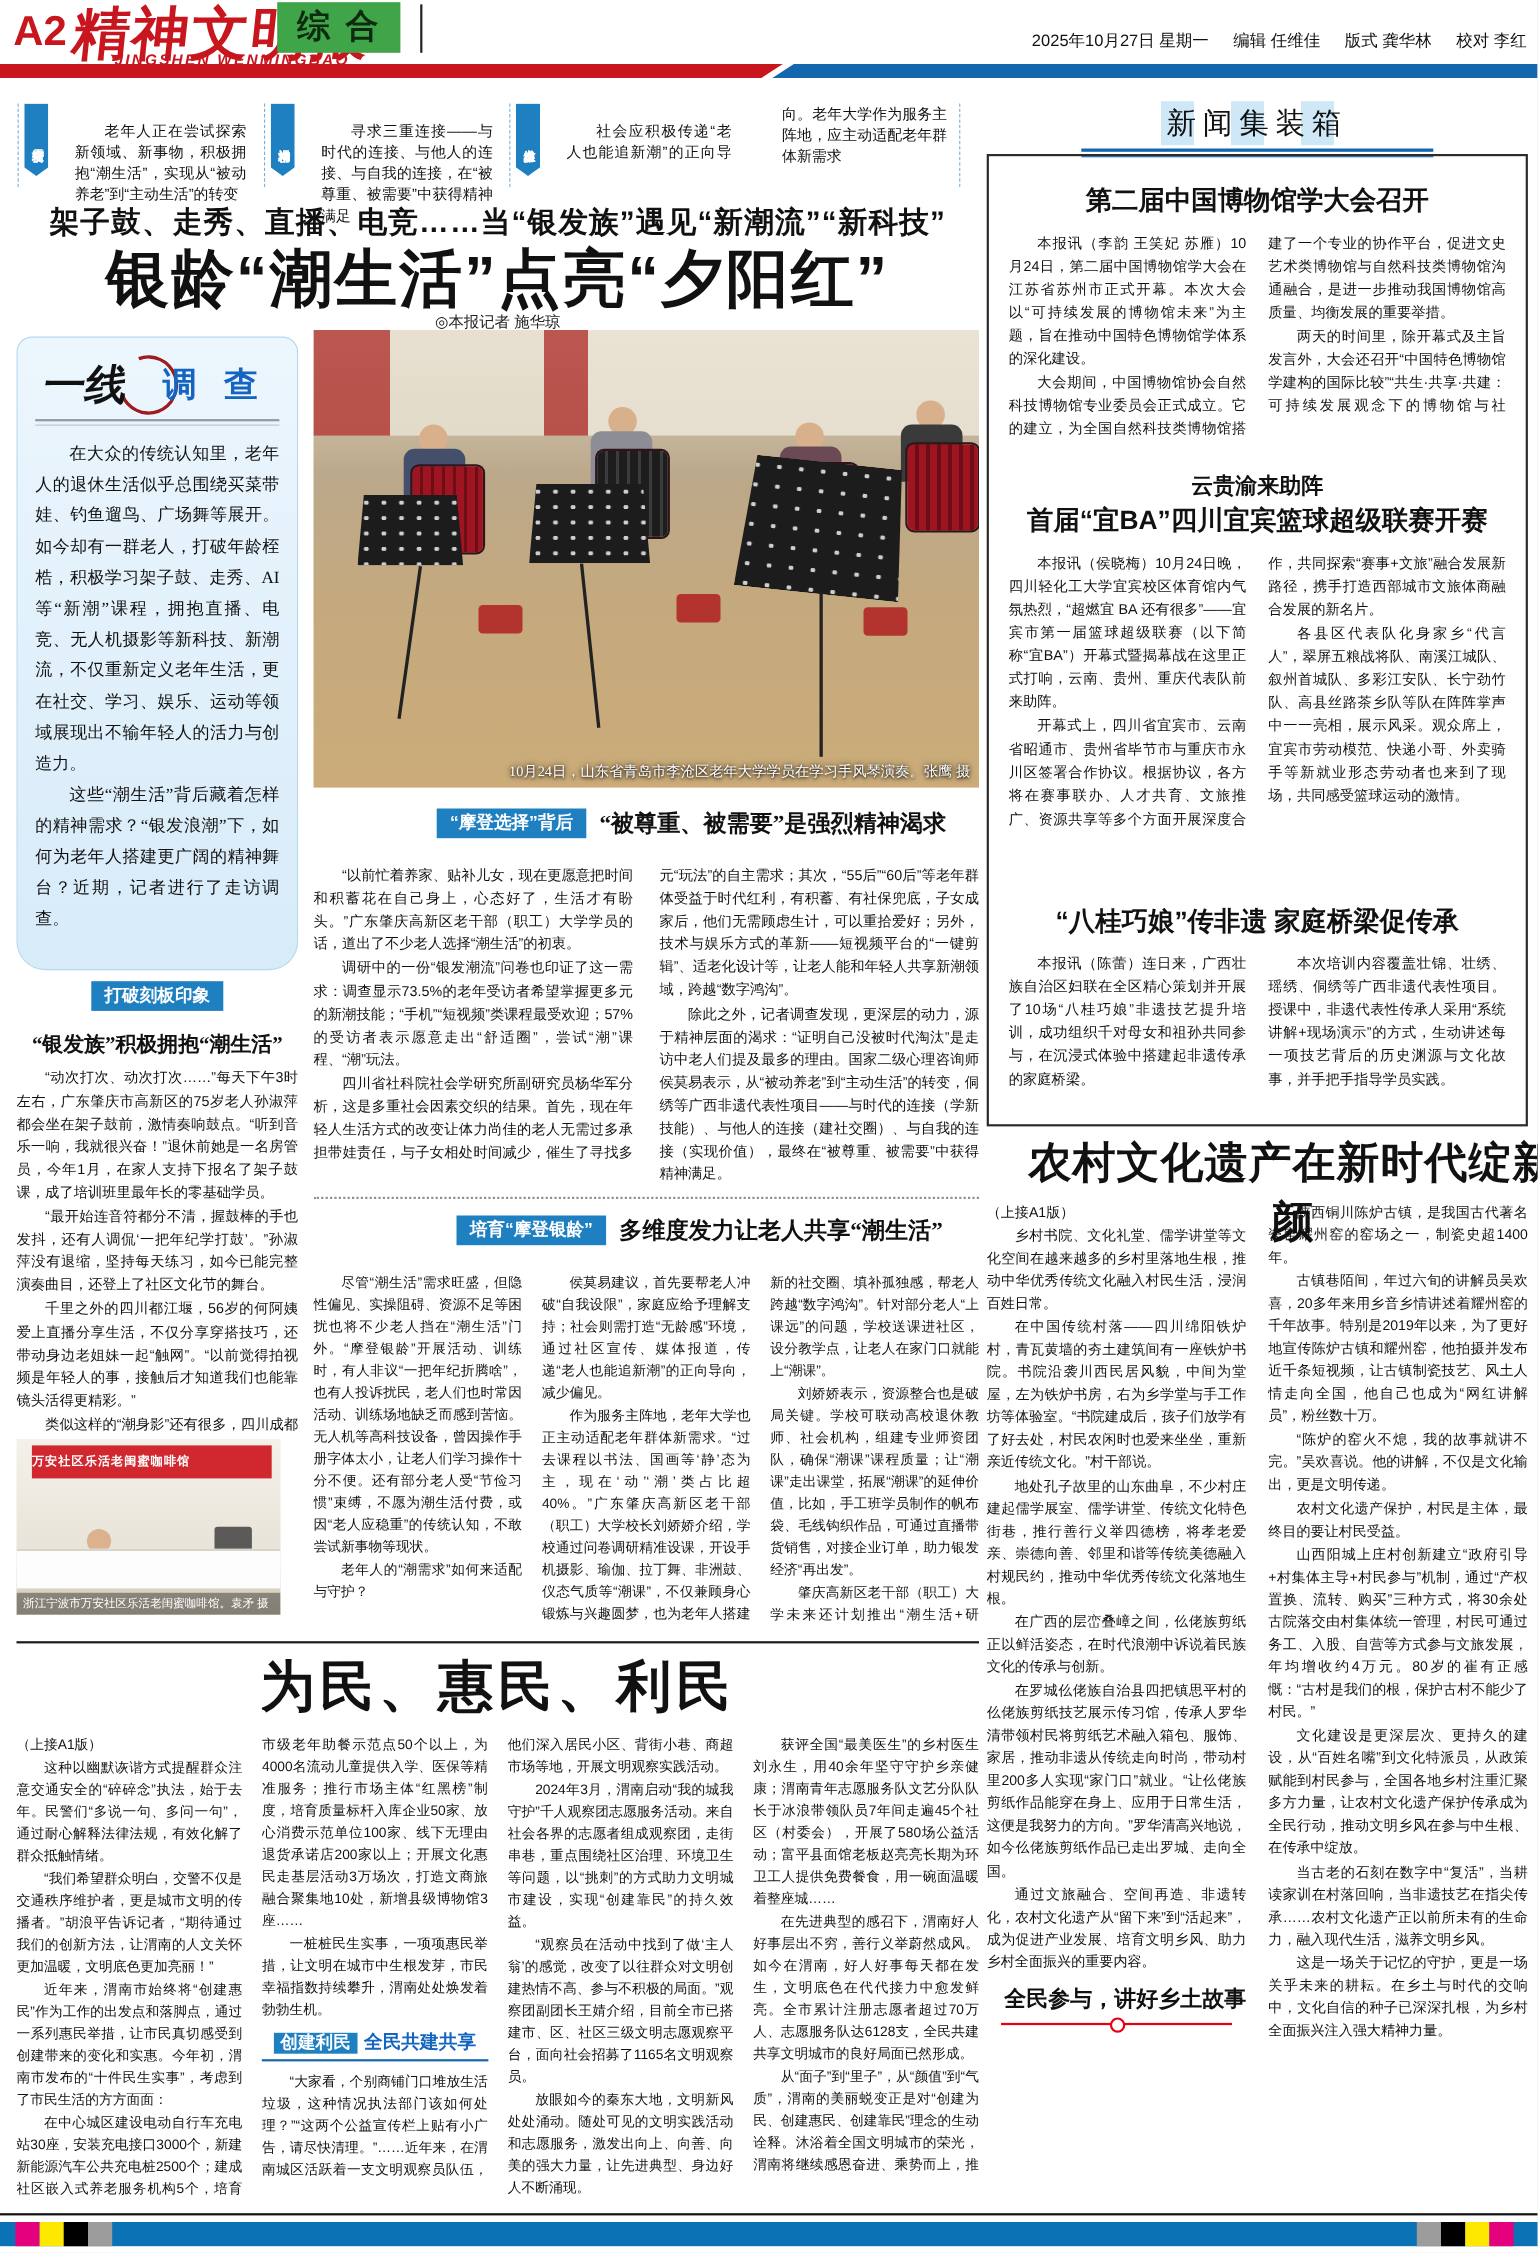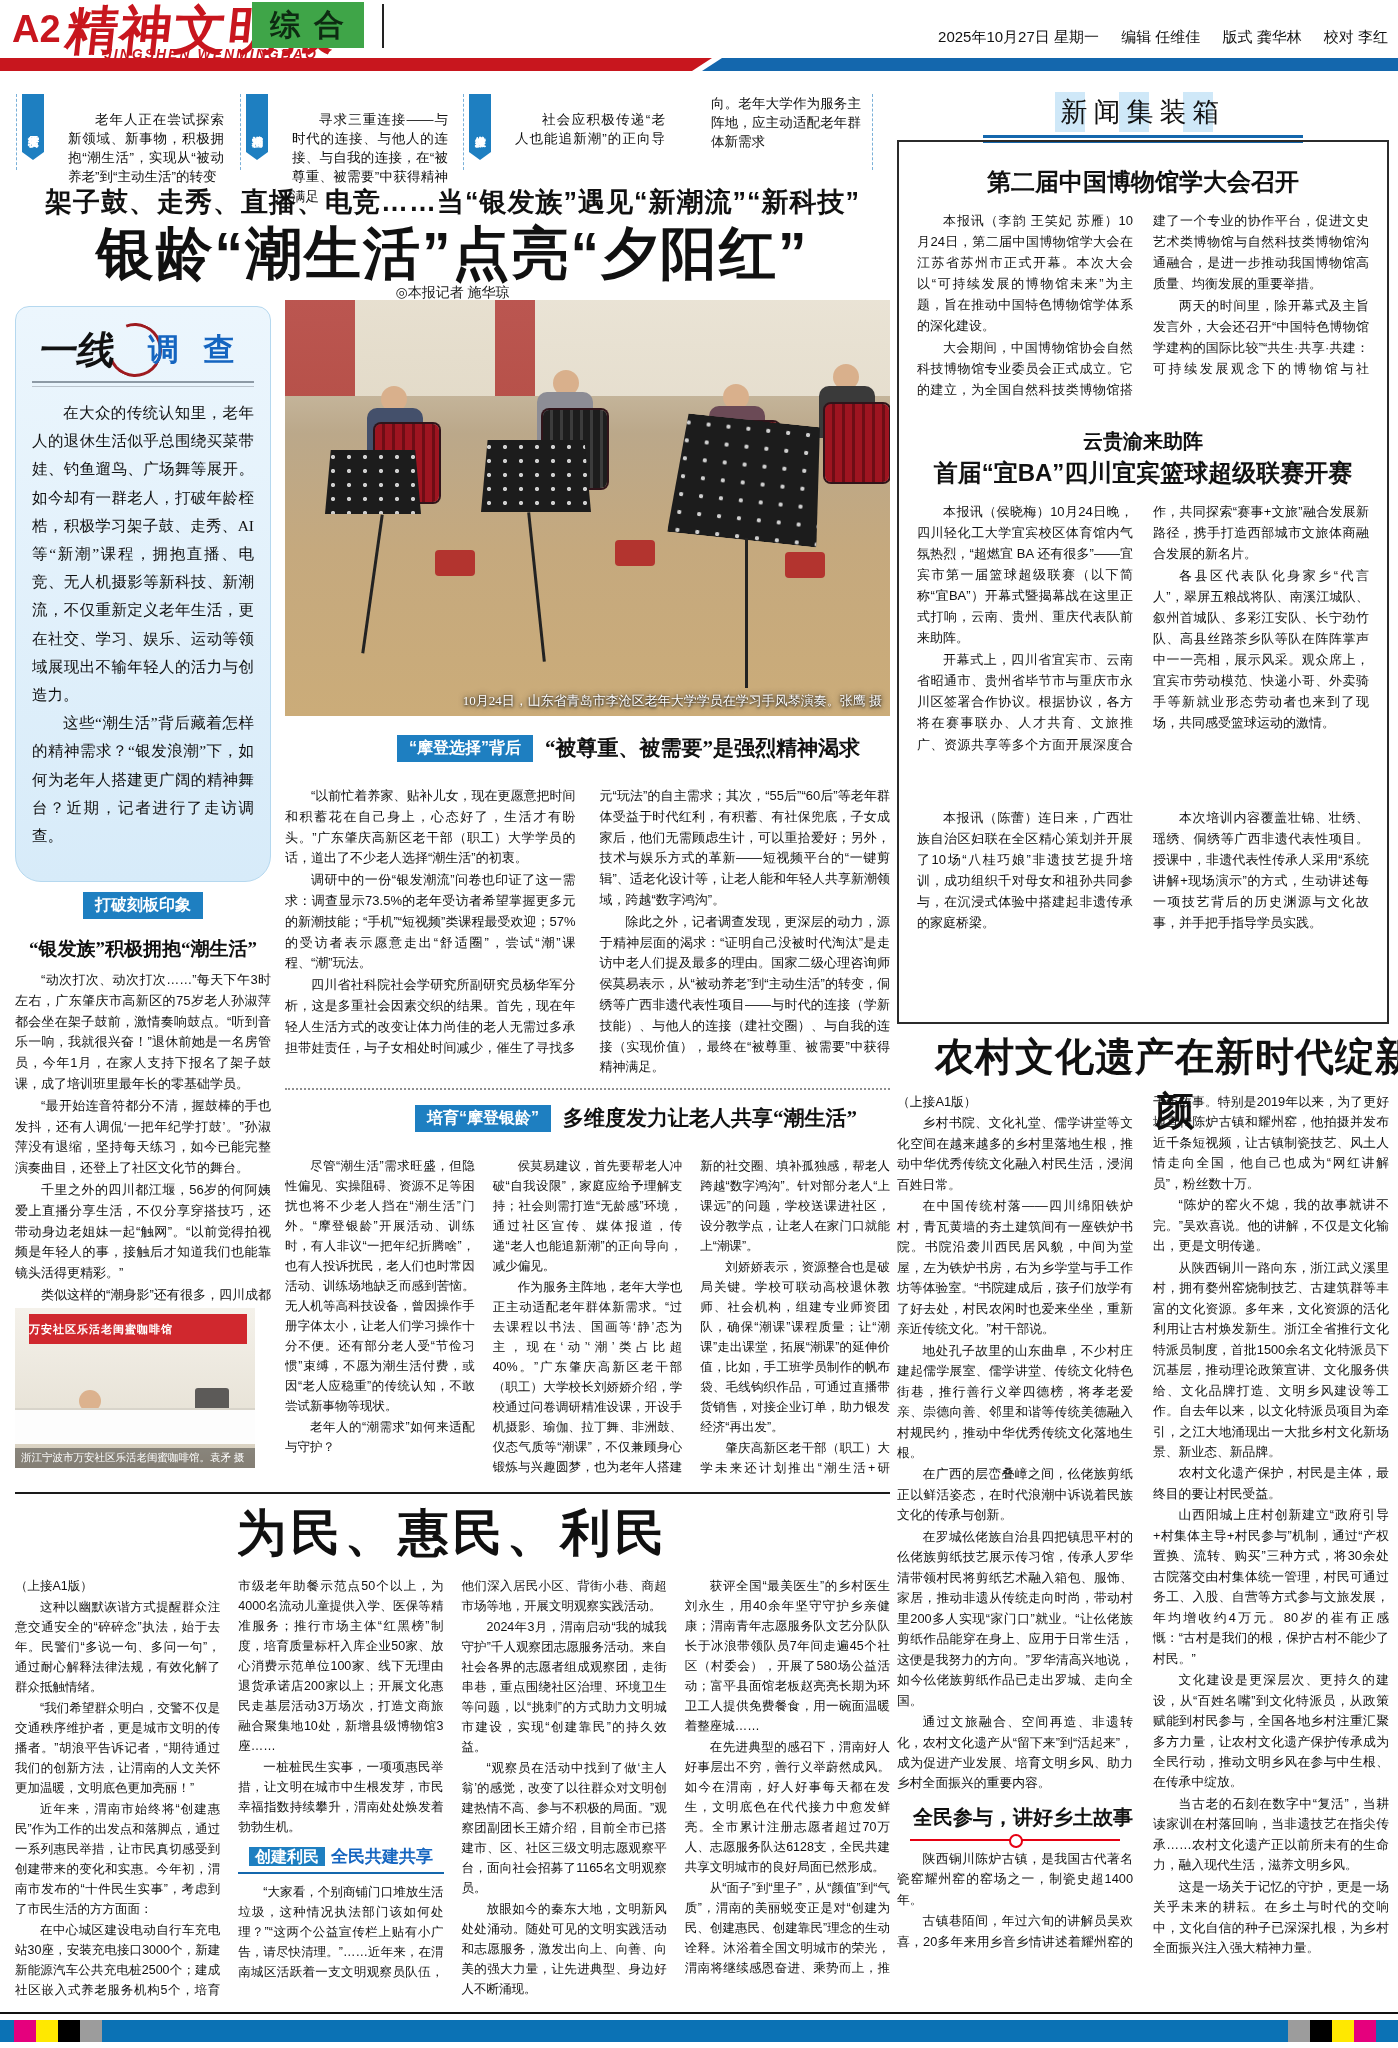--- a/index.html
+++ b/index.html
@@ -257,20 +257,21 @@
       <p>大会期间，中国博物馆协会自然科技博物馆专业委员会正式成立。它的建立，为全国自然科技类博物馆搭建了一个专业的协作平台，促进文史艺术类博物馆与自然科技类博物馆沟通融合，是进一步推动我国博物馆高质量、均衡发展的重要举措。</p>
       <p>两天的时间里，除开幕式及主旨发言外，大会还召开“中国特色博物馆学建构的国际比较”“共生·共享·共建：可持续发展观念下的博物馆与社区”“博物馆藏品管理与研究”“自然科技博物馆建设”四个平行论坛。</p>
     </div>
     <div class="nkicker">云贵渝来助阵</div>
     <div class="ntitle" style="margin-top:2px;">首届“宜BA”四川宜宾篮球超级联赛开赛</div>
     <div class="nbody bbody">
       <p>本报讯（侯晓梅）10月24日晚，四川轻化工大学宜宾校区体育馆内气氛热烈，“超燃宜 BA 还有很多”——宜宾市第一届篮球超级联赛（以下简称“宜BA”）开幕式暨揭幕战在这里正式打响，云南、贵州、重庆代表队前来助阵。</p>
       <p>开幕式上，四川省宜宾市、云南省昭通市、贵州省毕节市与重庆市永川区签署合作协议。根据协议，各方将在赛事联办、人才共育、文旅推广、资源共享等多个方面开展深度合作，共同探索“赛事+文旅”融合发展新路径，携手打造西部城市文旅体商融合发展的新名片。</p>
       <p>各县区代表队化身家乡“代言人”，翠屏五粮战将队、南溪江城队、叙州首城队、多彩江安队、长宁劲竹队、高县丝路茶乡队等队在阵阵掌声中一一亮相，展示风采。观众席上，宜宾市劳动模范、快递小哥、外卖骑手等新就业形态劳动者也来到了现场，共同感受篮球运动的激情。</p>
     </div>
+    <div class="ntitle" style="margin-top:14px;">“八桂巧娘”传非遗 家庭桥梁促传承</div>
     <div class="nbody cbody">
       <p>本报讯（陈蕾）连日来，广西壮族自治区妇联在全区精心策划并开展了10场“八桂巧娘”非遗技艺提升培训，成功组织千对母女和祖孙共同参与，在沉浸式体验中搭建起非遗传承的家庭桥梁。</p>
       <p>本次培训内容覆盖壮锦、壮绣、瑶绣、侗绣等广西非遗代表性项目。授课中，非遗代表性传承人采用“系统讲解+现场演示”的方式，生动讲述每一项技艺背后的历史渊源与文化故事，并手把手指导学员实践。</p>
     </div>
   </div>
 
   <div class="abs rtitle">农村文化遗产在新时代绽新颜</div>
   <div class="abs rbody">
     <p class="lead">（上接A1版）</p>
     <p>乡村书院、文化礼堂、儒学讲堂等文化空间在越来越多的乡村里落地生根，推动中华优秀传统文化融入村民生活，浸润百姓日常。</p>
@@ -279,21 +280,20 @@
     <p>在广西的层峦叠嶂之间，仫佬族剪纸正以鲜活姿态，在时代浪潮中诉说着民族文化的传承与创新。</p>
     <p>在罗城仫佬族自治县四把镇思平村的仫佬族剪纸技艺展示传习馆，传承人罗华清带领村民将剪纸艺术融入箱包、服饰、家居，推动非遗从传统走向时尚，带动村里200多人实现“家门口”就业。“让仫佬族剪纸作品能穿在身上、应用于日常生活，这便是我努力的方向。”罗华清高兴地说，如今仫佬族剪纸作品已走出罗城、走向全国。</p>
     <p>通过文旅融合、空间再造、非遗转化，农村文化遗产从“留下来”到“活起来”，成为促进产业发展、培育文明乡风、助力乡村全面振兴的重要内容。</p>
     <div class="rsub">
       <span class="b">全民参与，</span><span class="k">讲好乡土故事</span>
       <div class="rline"></div>
     </div>
     <p>陕西铜川陈炉古镇，是我国古代著名瓷窑耀州窑的窑场之一，制瓷史超1400年。</p>
     <p>古镇巷陌间，年过六旬的讲解员吴欢喜，20多年来用乡音乡情讲述着耀州窑的千年故事。特别是2019年以来，为了更好地宣传陈炉古镇和耀州窑，他拍摄并发布近千条短视频，让古镇制瓷技艺、风土人情走向全国，他自己也成为“网红讲解员”，粉丝数十万。</p>
     <p>“陈炉的窑火不熄，我的故事就讲不完。”吴欢喜说。他的讲解，不仅是文化输出，更是文明传递。</p>
-    <p>从陕西铜川一路向东，浙江武义溪里村，拥有婺州窑烧制技艺、古建筑群等丰富的文化资源。多年来，文化资源的活化利用让古村焕发新生。浙江全省推行文化特派员制度，首批1500余名文化特派员下沉基层，推动理论政策宣讲、文化服务供给、文化品牌打造、文明乡风建设等工作。自去年以来，以文化特派员项目为牵引，之江大地涌现出一大批乡村文化新场景、新业态、新品牌。</p>
     <p>农村文化遗产保护，村民是主体，最终目的要让村民受益。</p>
     <p>山西阳城上庄村创新建立“政府引导+村集体主导+村民参与”机制，通过“产权置换、流转、购买”三种方式，将30余处古院落交由村集体统一管理，村民可通过务工、入股、自营等方式参与文旅发展，年均增收约4万元。80岁的崔有正感慨：“古村是我们的根，保护古村不能少了村民。”</p>
     <p>文化建设是更深层次、更持久的建设，从“百姓名嘴”到文化特派员，从政策赋能到村民参与，全国各地乡村注重汇聚多方力量，让农村文化遗产保护传承成为全民行动，推动文明乡风在参与中生根、在传承中绽放。</p>
     <p>当古老的石刻在数字中“复活”，当耕读家训在村落回响，当非遗技艺在指尖传承……农村文化遗产正以前所未有的生命力，融入现代生活，滋养文明乡风。</p>
     <p>这是一场关于记忆的守护，更是一场关乎未来的耕耘。在乡土与时代的交响中，文化自信的种子已深深扎根，为乡村全面振兴注入强大精神力量。</p>
   </div>
 
   <div class="abs rule"></div>
   <div class="abs wtitle">为民、惠民、利民</div>
   <div class="abs wbody">

